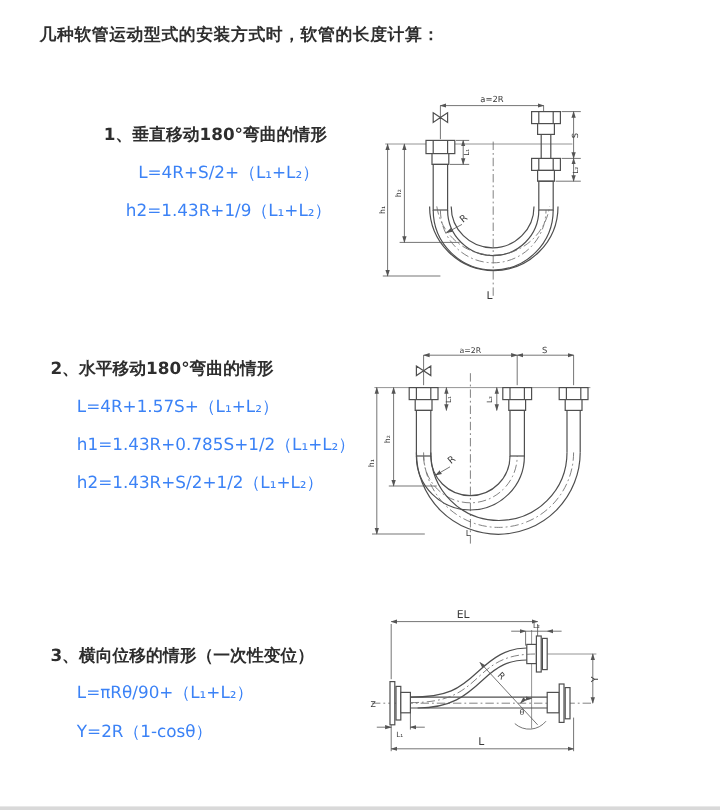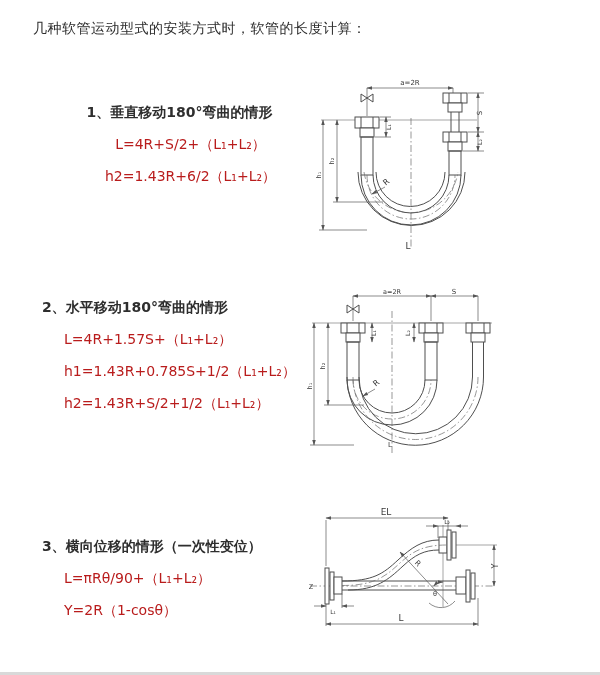--- a/index.html
+++ b/index.html
@@ -1,46 +1,46 @@
 <!DOCTYPE html>
 <html><head>
 <meta charset="utf-8">
 <style>
   html,body{margin:0;padding:0;background:#fff;}
   .page{
     position:relative;width:600px;height:675px;background:#ffffff;
     font-family:"DejaVu Sans","Liberation Sans",sans-serif;color:#2e2e2e;overflow:hidden;
   }
   .page-edge{position:absolute;left:0;right:0;bottom:0;height:3px;background:#d9d9d9;}
-  .title{position:absolute;left:33px;top:20px;font-size:14px;font-weight:normal;letter-spacing:.5px;white-space:nowrap;}
+  .title{position:absolute;left:33px;top:20px;font-size:14px;font-weight:bold;letter-spacing:.5px;white-space:nowrap;}
   .sec{position:absolute;left:42px;width:275px;}
   #sec1{top:104px;text-align:center;} #sec2{top:299px;} #sec3{top:538px;}
   .heading{font-size:14px;font-weight:bold;margin:0 0 13px 0;white-space:nowrap;}
-  .formula{font-size:14px;margin:0 0 13px 22px;line-height:19px;white-space:nowrap;color:#b91c1c;}
+  .formula{font-size:14px;margin:0 0 13px 22px;line-height:19px;white-space:nowrap;color:#3b82f6;}
   .diagram{position:absolute;}
   #dia1{left:315px;top:72px;} #dia2{left:306px;top:283px;} #dia3{left:298px;top:502px;}
   svg{display:block;}
   svg text{font-family:"DejaVu Sans","Liberation Sans",sans-serif;fill:#3a3a3a;}
   .ln{stroke:#4f4f4f;stroke-width:1;fill:none;}
   .thin{stroke:#6a6a6a;stroke-width:.6;fill:none;}
   .dim{stroke:#5a5a5a;stroke-width:.7;fill:none;}
   .cl{stroke:#6a6a6a;stroke-width:.7;fill:none;stroke-dasharray:7 2.5 1.5 2.5;}
   .fit{stroke:#4f4f4f;stroke-width:1;fill:#ffffff;}
 </style>
 </head>
 <body>
 
 <div class="page">
   <div class="page-edge"></div>
   <div class="title">几种软管运动型式的安装方式时，软管的长度计算：</div>
 
   <section class="sec" id="sec1">
     <div class="heading">1、垂直移动180°弯曲的情形</div>
     <div class="formula">L=4R+S/2+（L₁+L₂）</div>
-    <div class="formula">h2=1.43R+6/2（L₁+L₂）</div>
+    <div class="formula">h2=1.43R+1/9（L₁+L₂）</div>
   </section>
 
   <section class="sec" id="sec2">
     <div class="heading">2、水平移动180°弯曲的情形</div>
     <div class="formula">L=4R+1.57S+（L₁+L₂）</div>
     <div class="formula">h1=1.43R+0.785S+1/2（L₁+L₂）</div>
     <div class="formula">h2=1.43R+S/2+1/2（L₁+L₂）</div>
   </section>
 
   <section class="sec" id="sec3">

